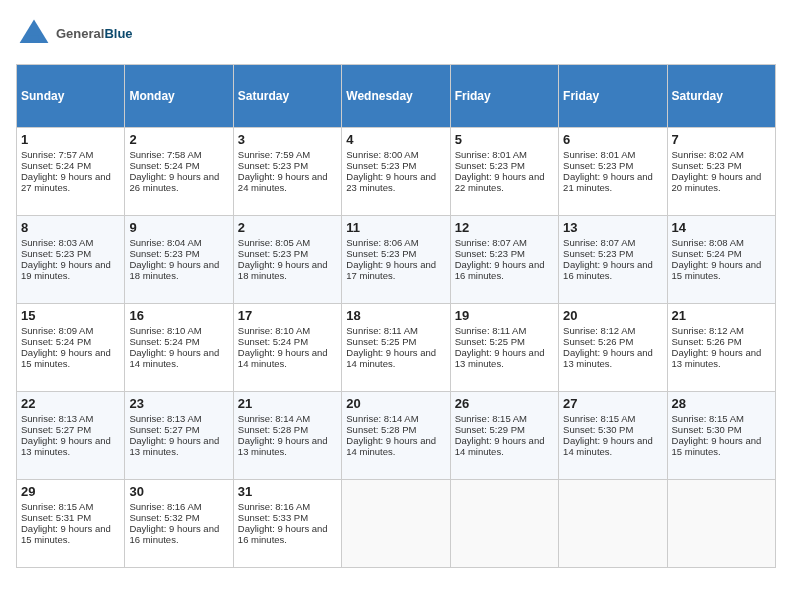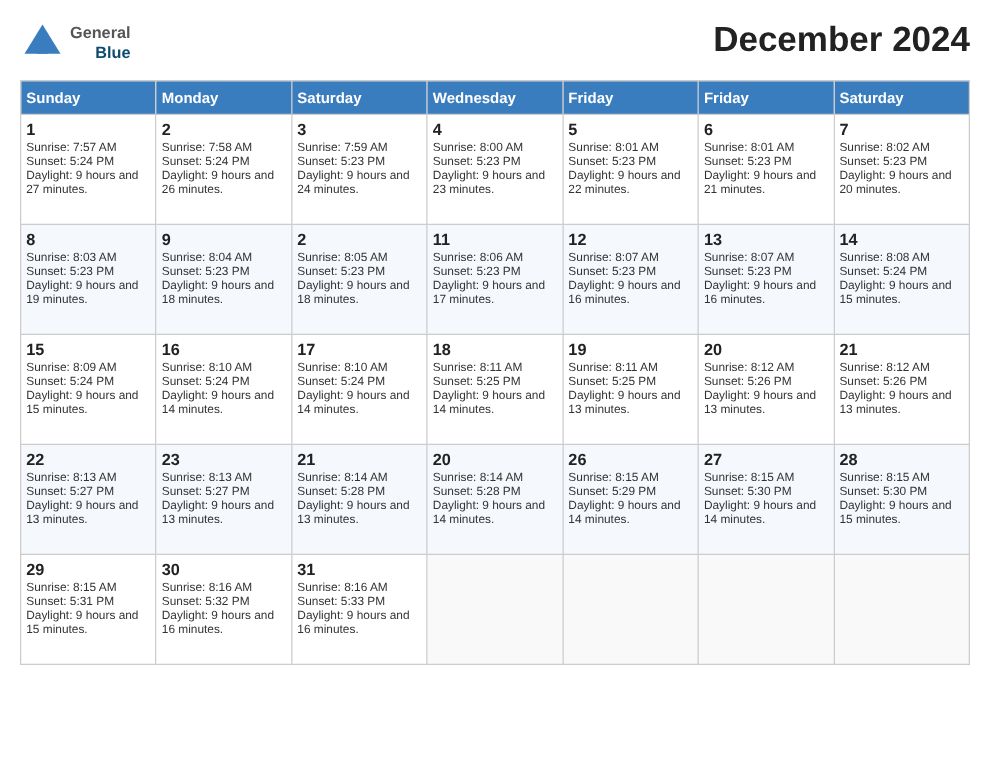--- a/index.html
+++ b/index.html
@@ -16,26 +16,24 @@
       align-items: flex-start;
       margin-bottom: 12px;
     }
     .logo {
       display: flex;
       align-items: center;
       gap: 4px;
     }
     .logo-text {
       display: flex;
-      flex-direction: column;
       font-size: 13px;
       font-weight: bold;
       color: #333;
       line-height: 1.2;
-      align-items: flex-end;
     }
     .logo-text span:first-child { color: #555; }
     .logo-text span:last-child { color: #0c4a6e; }
     .logo-icon {
       width: 36px;
       height: 36px;
     }
     .title-block {
       text-align: right;
     }
@@ -51,21 +49,21 @@
     .calendar {
       width: 100%;
       border-collapse: collapse;
       table-layout: fixed;
     }
     .calendar th {
       background: #3a7dbf;
       color: #fff;
       font-size: 12px;
       font-weight: 600;
-      padding: 6px 4px;
+      padding: 24px 4px;
       text-align: left;
       border: 1px solid #ccc;
     }
     .calendar td {
       border: 1px solid #ccc;
       vertical-align: top;
       padding: 4px 4px 6px 4px;
       font-size: 9.5px;
       color: #333;
       background: #fff;
@@ -93,21 +91,20 @@
     <svg class="logo-icon" viewBox="0 0 40 40">
       <polygon points="20,4 36,30 4,30" fill="#3a7dbf"></polygon>
       <rect x="15" y="22" width="10" height="8" fill="#3a7dbf"></rect>
     </svg>
     <div class="logo-text">
       <span>General</span>
       <span>Blue</span>
     </div>
   </div>
   <div class="title-block">
-    <h1>December 2024</h1>
   </div>
 </div>
 
 <table class="calendar">
   <thead>
     <tr>
       <th>Sunday</th>
       <th>Monday</th>
       <th>Saturday</th>
       <th>Wednesday</th>

